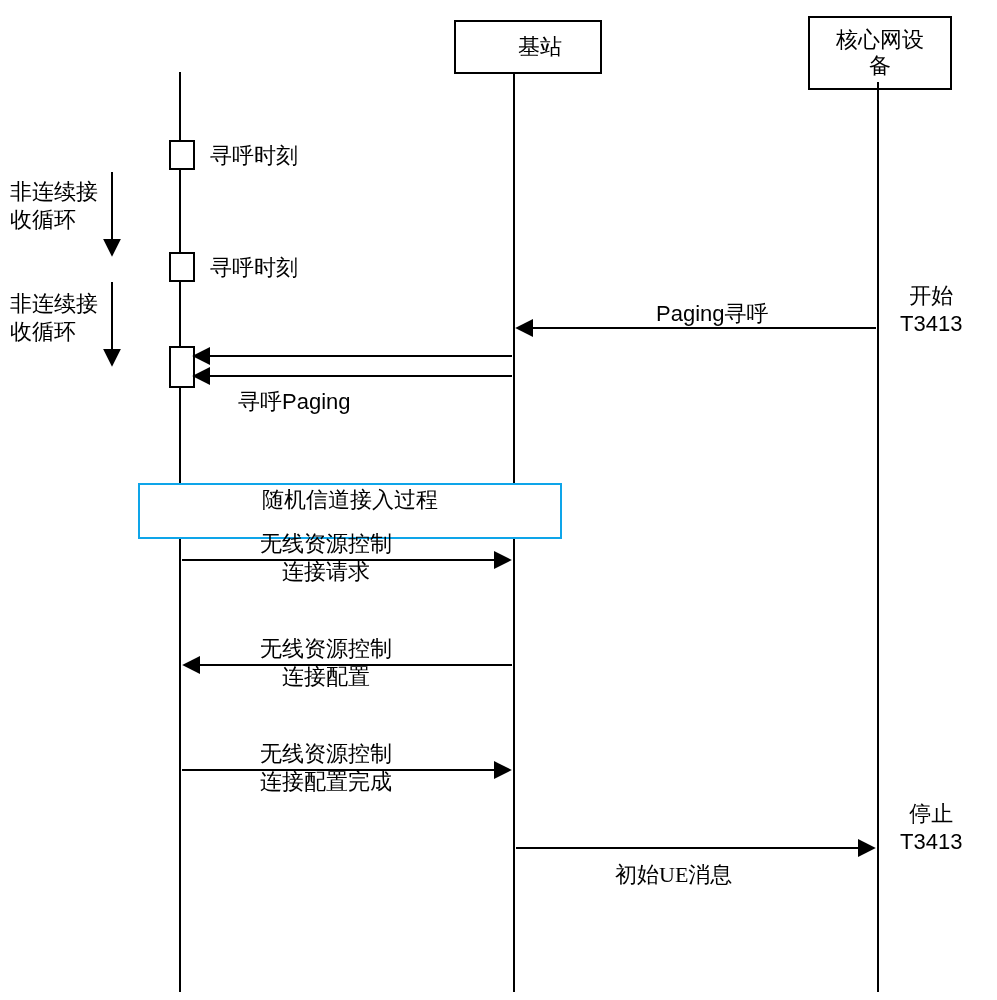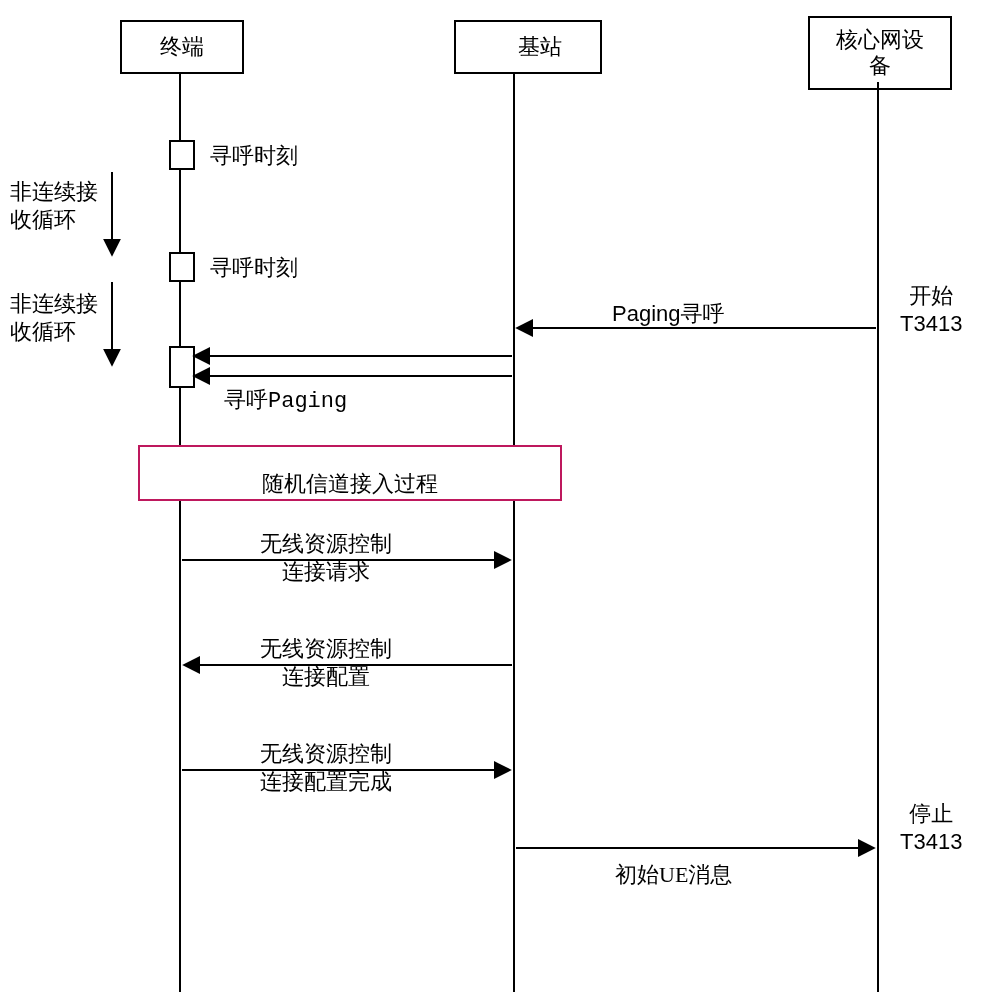--- a/index.html
+++ b/index.html
@@ -31,47 +31,45 @@
     background: #000;
   }
   .exec-box {
     position: absolute;
     background: #fff;
     border: 2px solid #000;
   }
   .span-box {
     position: absolute;
     background: #fff;
-    border: 2px solid #be185d;
+    border: 2px solid #0ea5e9;
     display: flex;
-    align-items: flex-end;
+    align-items: flex-start;
     justify-content: center;
+    margin-top: 38px;
   }
   .label {
     position: absolute;
     text-align: left;
     line-height: 1.25;
     white-space: pre;
   }
   svg.overlay {
     position: absolute;
     left: 0; top: 0;
     width: 997px;
     height: 1000px;
     pointer-events: none;
   }
 </style>
 </head>
 <body>
 
 <div class="canvas">
 
-  <div class="actor-box" style="left:120px; top:20px; width:120px; height:50px;">
-    <span>终端</span>
-  </div>
   <div class="actor-box" style="left:454px; top:20px; width:120px; height:50px;padding-left:24px;">
     <span>基站</span>
   </div>
   <div class="actor-box" style="left:808px; top:16px; width:140px; height:70px;">
     <span style="white-space:pre;">核心网设
 备</span>
   </div>
 
   <div class="lifeline" style="left:179px; top:72px; height:920px;"></div>
   <div class="lifeline" style="left:513px; top:72px; height:920px;"></div>
@@ -86,25 +84,25 @@
   </div>
 
   <div class="label" style="left:210px; top:142px;">寻呼时刻</div>
   <div class="label" style="left:210px; top:254px;">寻呼时刻</div>
 
   <div class="label" style="left:10px; top:178px; text-align:left;">非连续接
 收循环</div>
   <div class="label" style="left:10px; top:290px; text-align:left;">非连续接
 收循环</div>
 
-  <div class="label" style="left:612px; top:300px;">Paging寻呼</div>
+  <div class="label" style="left:656px; top:300px;">Paging寻呼</div>
   <div class="label" style="left:900px; top:282px; text-align:center;">开始
 T3413</div>
 
-  <div class="label" style="left:224px; top:388px;font-family:Liberation Mono, monospace;">寻呼Paging</div>
+  <div class="label" style="left:238px; top:388px;">寻呼Paging</div>
 
   <div class="label" style="left:260px; top:530px; text-align:center;">无线资源控制
 连接请求</div>
   <div class="label" style="left:260px; top:635px; text-align:center;">无线资源控制
 连接配置</div>
   <div class="label" style="left:260px; top:740px; text-align:center;">无线资源控制
 连接配置完成</div>
 
   <div class="label" style="left:615px; top:861px;font-family:Liberation Serif, serif;">初始UE消息</div>
   <div class="label" style="left:900px; top:800px; text-align:center;">停止

